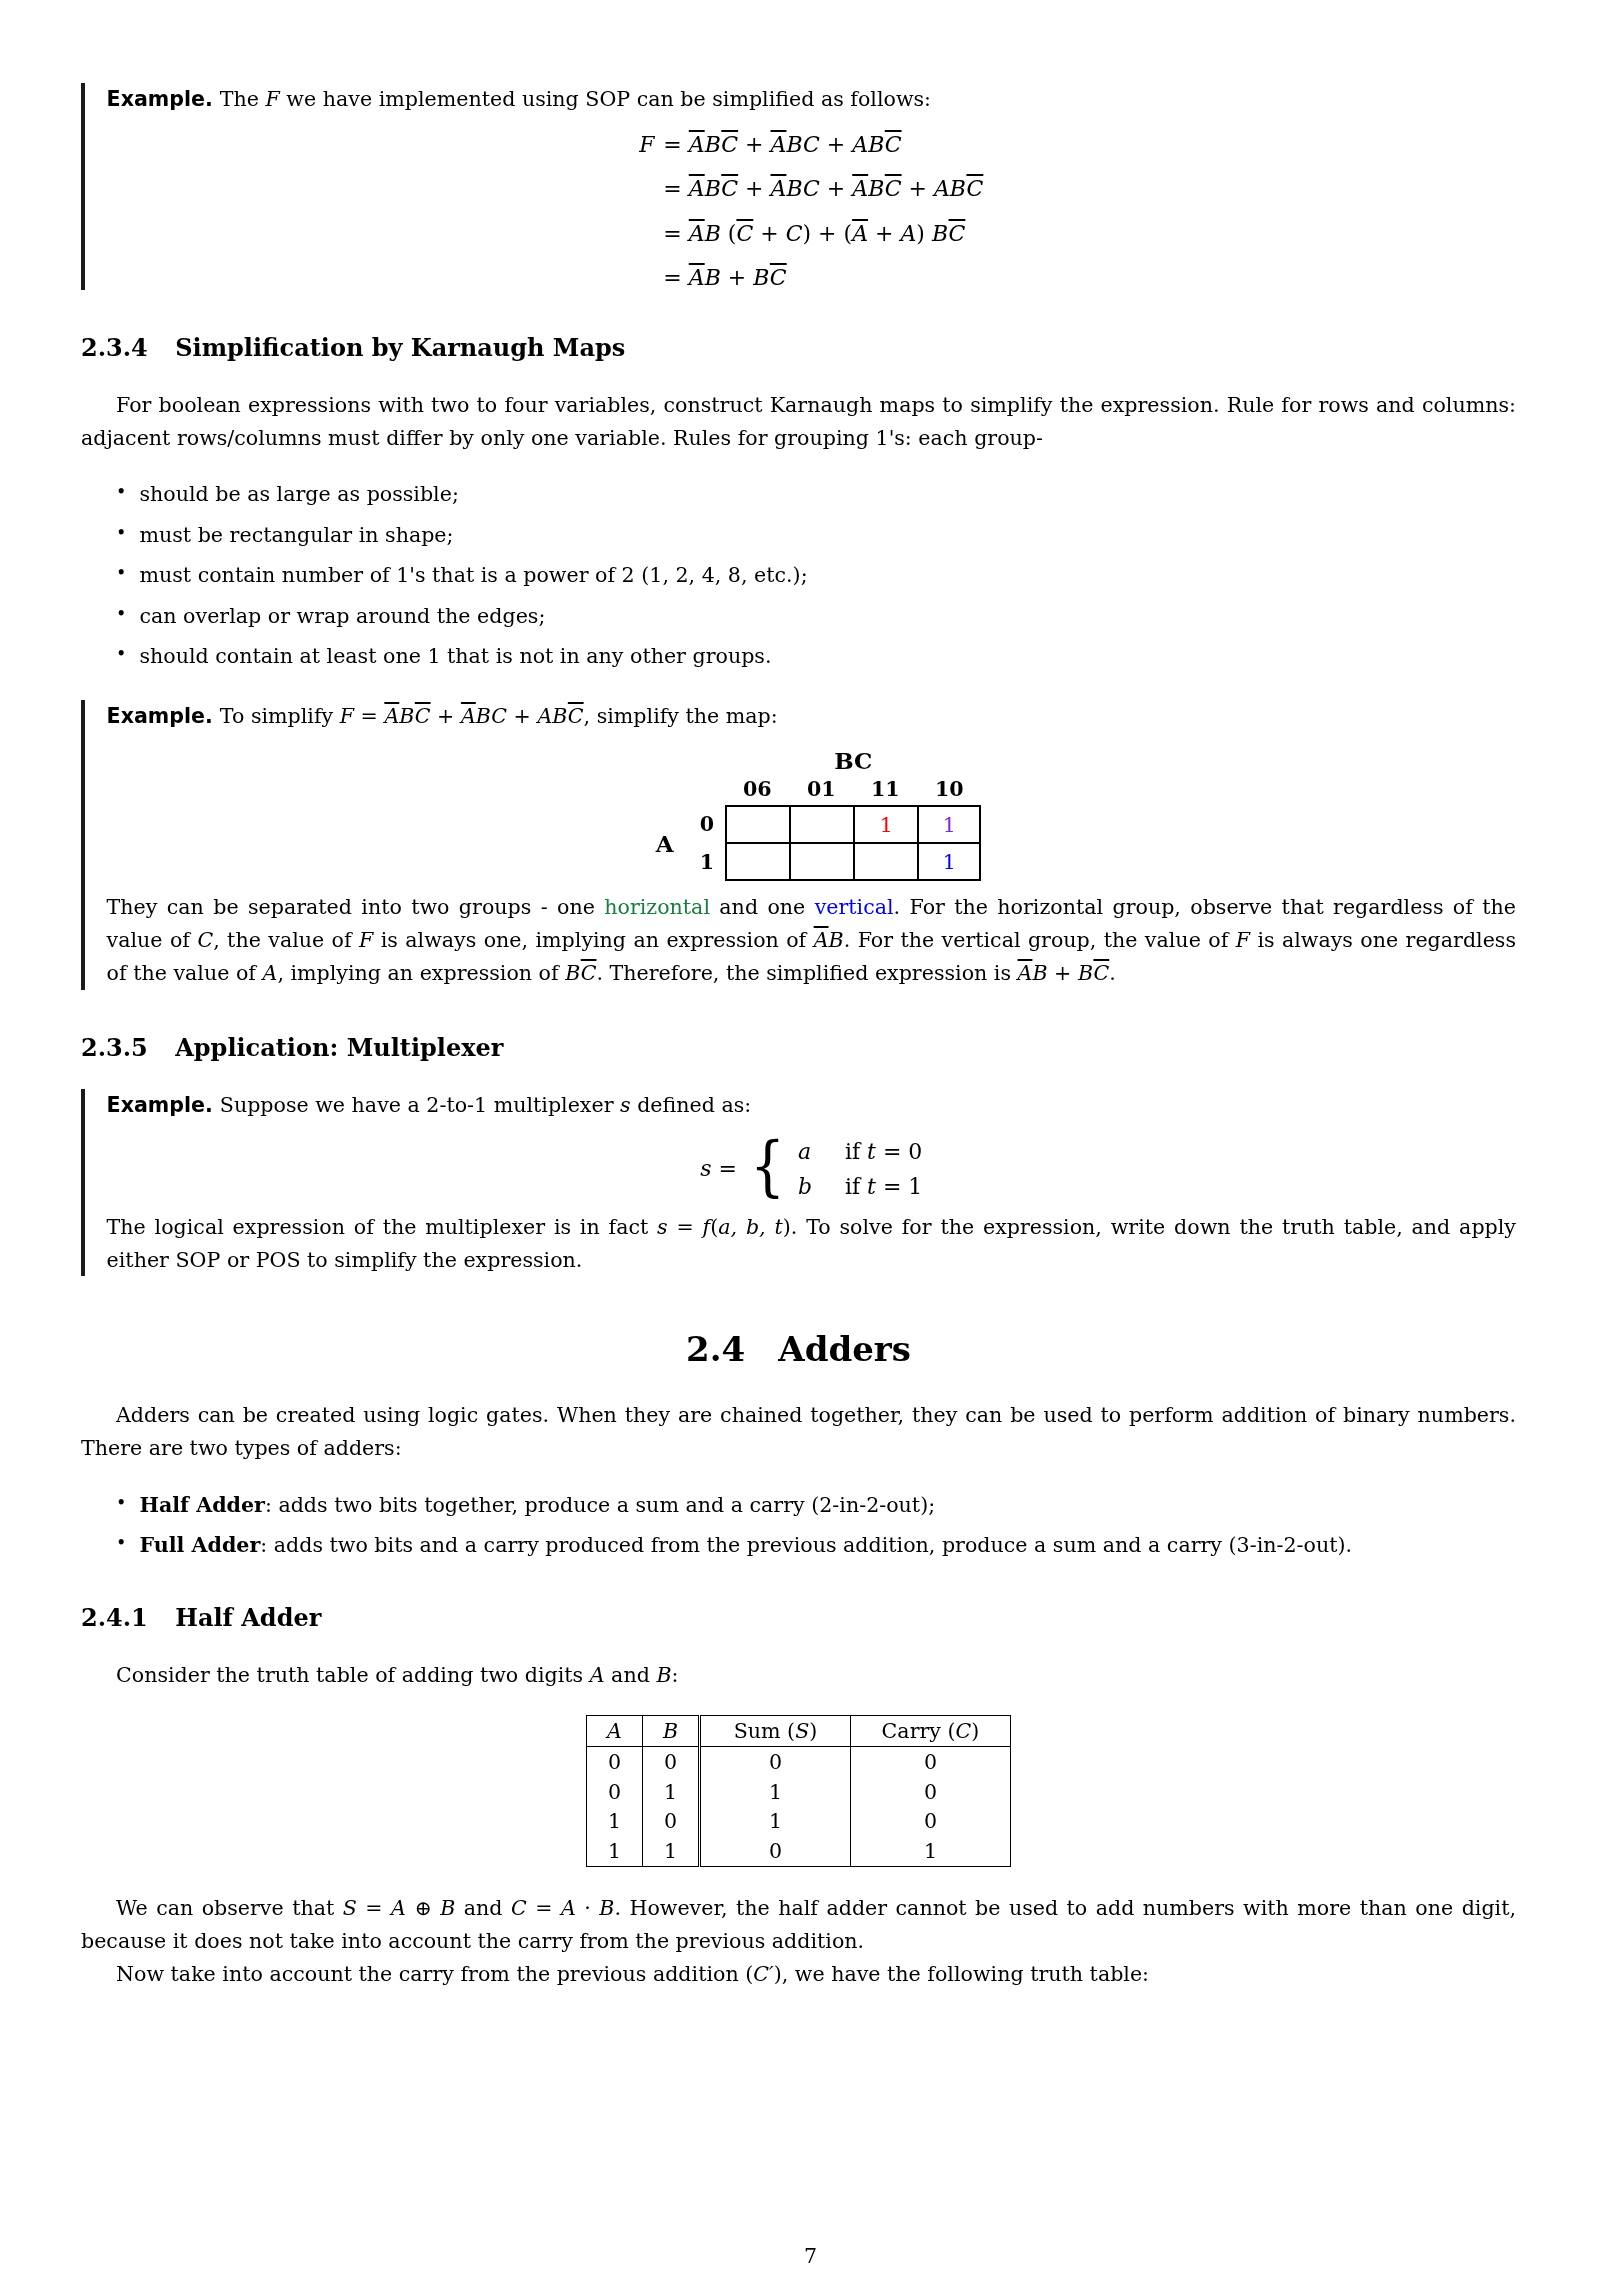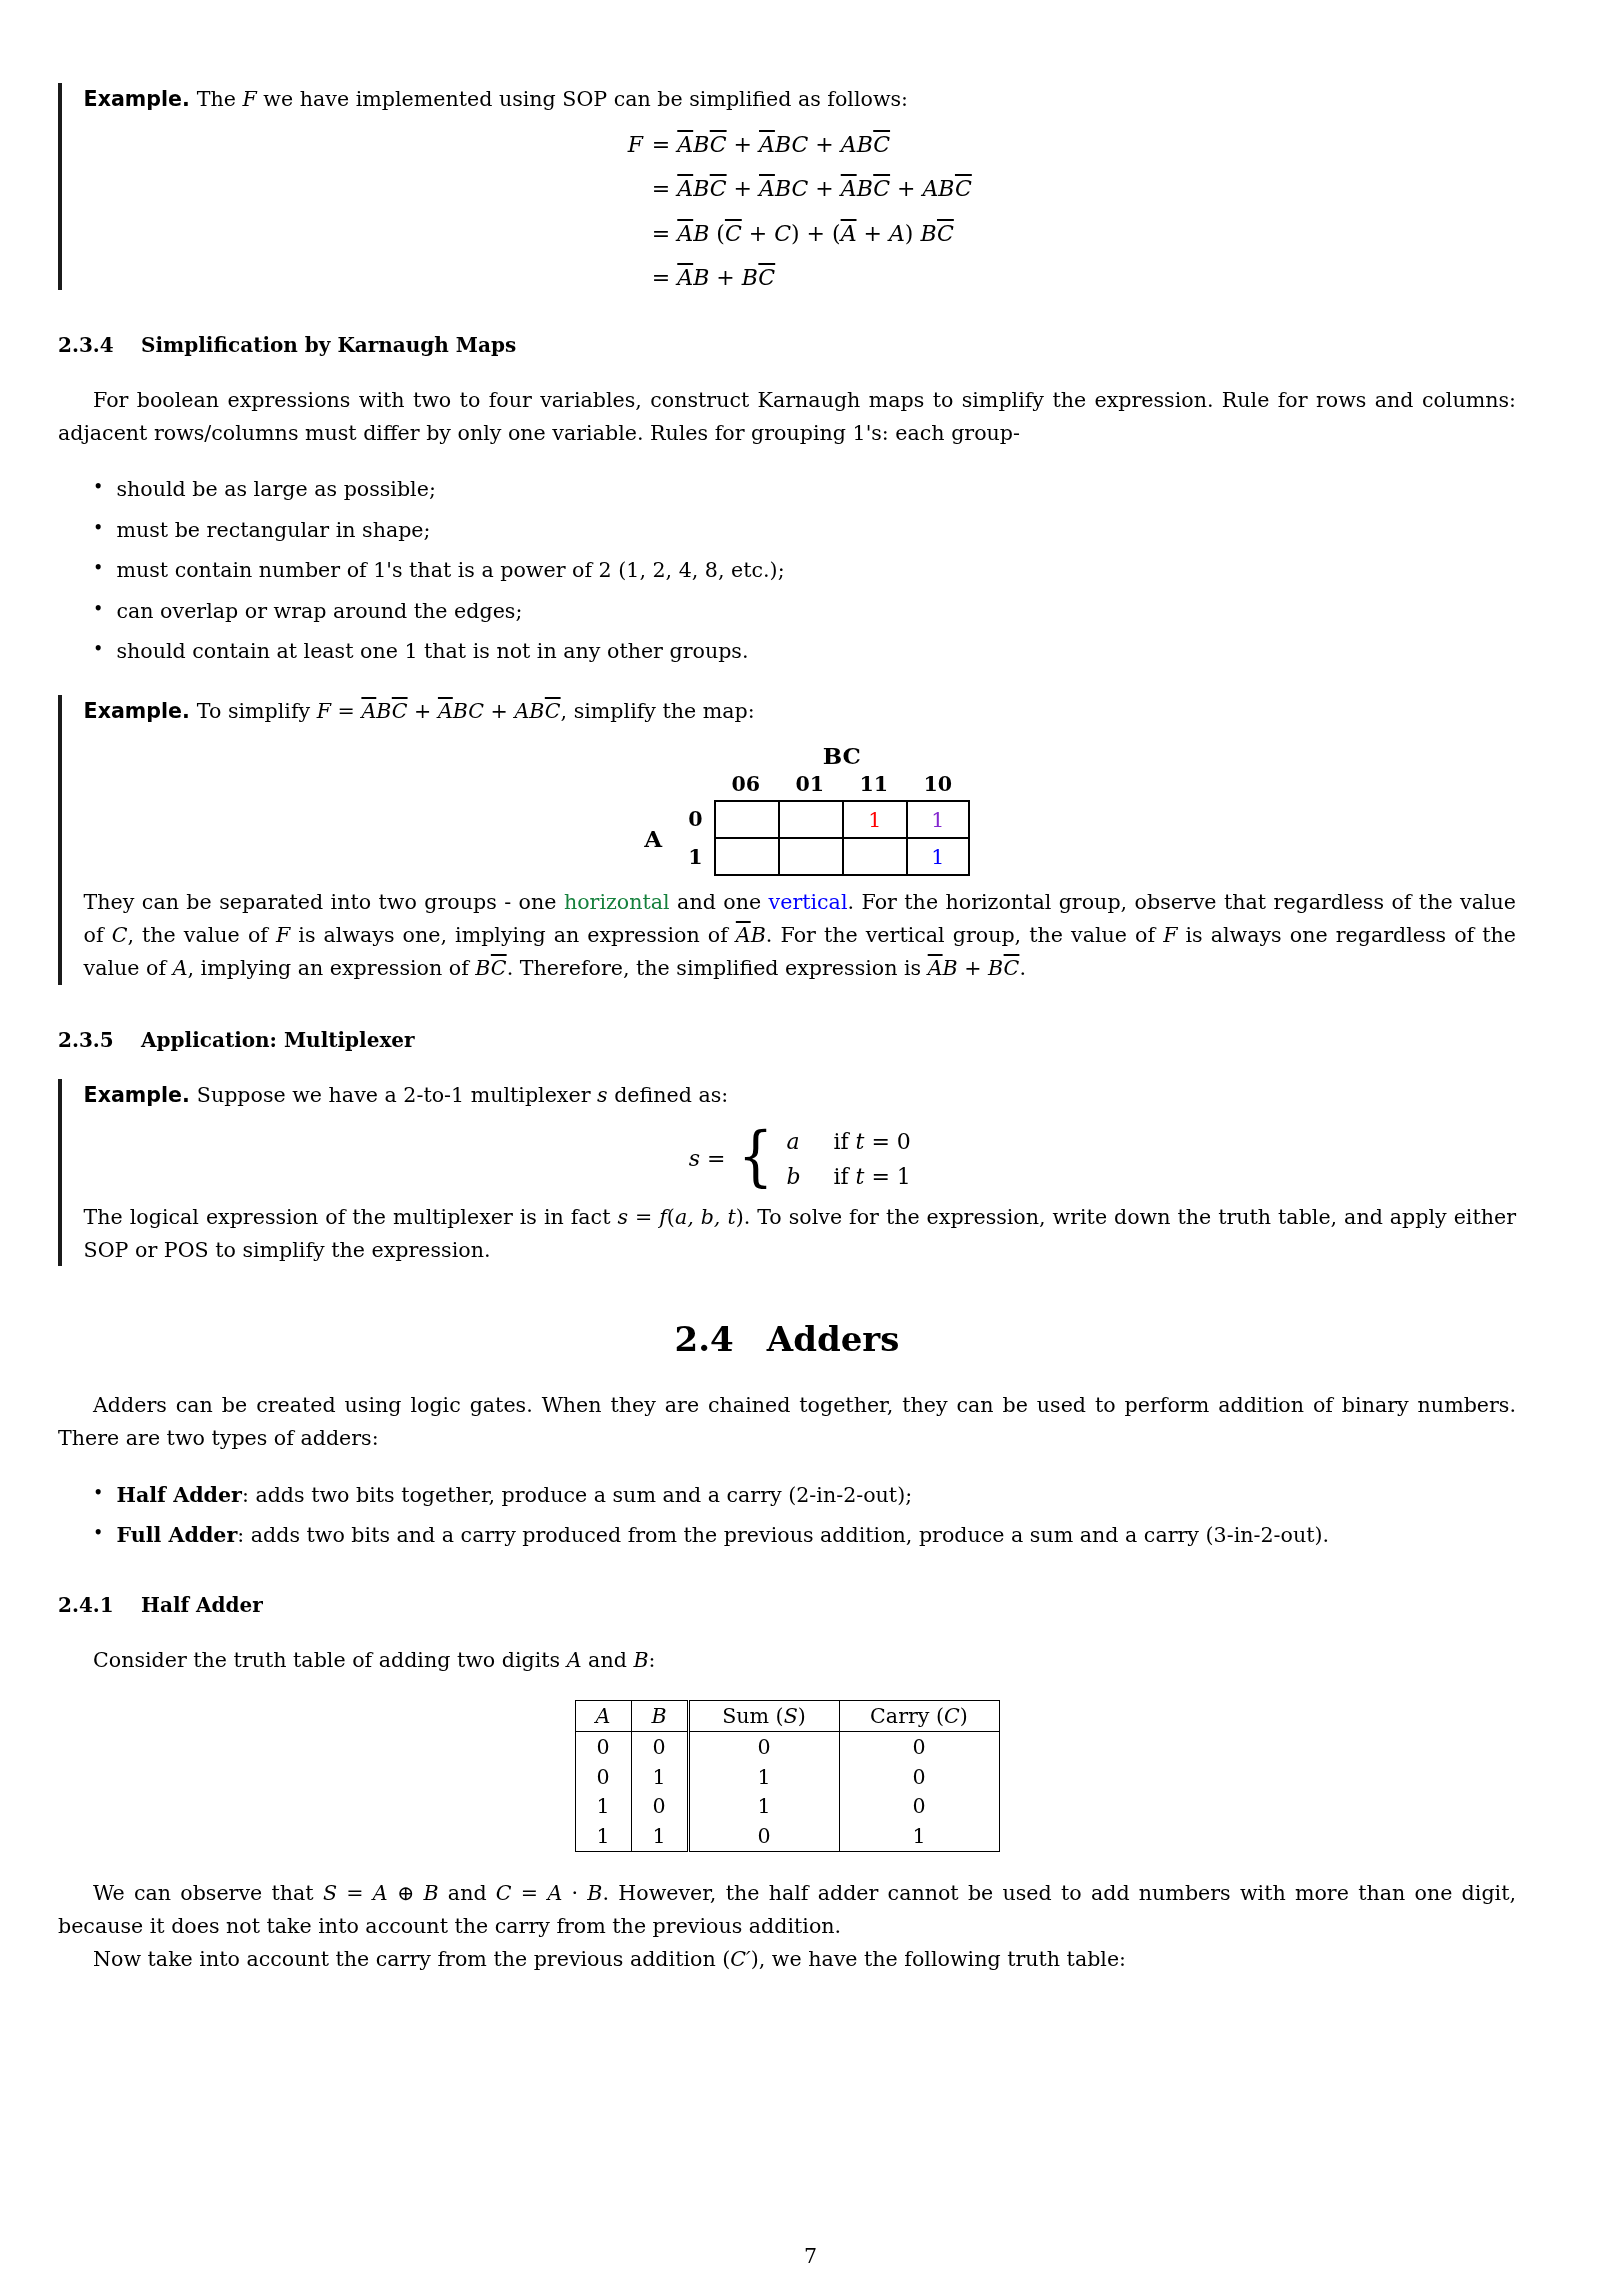--- a/index.html
+++ b/index.html
@@ -1,30 +1,30 @@
 <!DOCTYPE html>
 <html><head>
 <meta charset="utf-8">
 <style>
   html, body { margin:0; padding:0; }
   body {
     width:1621px; height:2293px; position:relative;
     background:#ffffff; color:#000;
     font-family:"DejaVu Serif", serif;
   }
-  .content { padding:83px 105px 0 58px; box-sizing:border-box; }
+  .content { padding:83px 105px 0 81px; box-sizing:border-box; }
 
   
   .body-par {
     font-size:20.6px; line-height:1.6; text-align:justify;
     margin:0; text-indent:35px;
   }
 
   
-  .subsection { font-size:20px; font-weight:bold; margin:43px 0 26.5px 0; }
+  .subsection { font-size:24px; font-weight:bold; margin:43px 0 26.5px 0; }
   .section    { font-size:34px;   font-weight:bold; margin:53px 0 30px 0;text-align:center; }
   .h-num { margin-right:27.4px; }
   .section .h-num { margin-right:33px; }
 
   
   .example { border-left:4.9px solid #1b1b1b; padding-left:21.6px; margin:0; }
   .ex-head { font-size:20.6px; line-height:1.6; text-align:justify; }
   .ex-label { font-family:"DejaVu Sans", sans-serif; font-weight:bold; margin-right:6.9px; }
 
   

